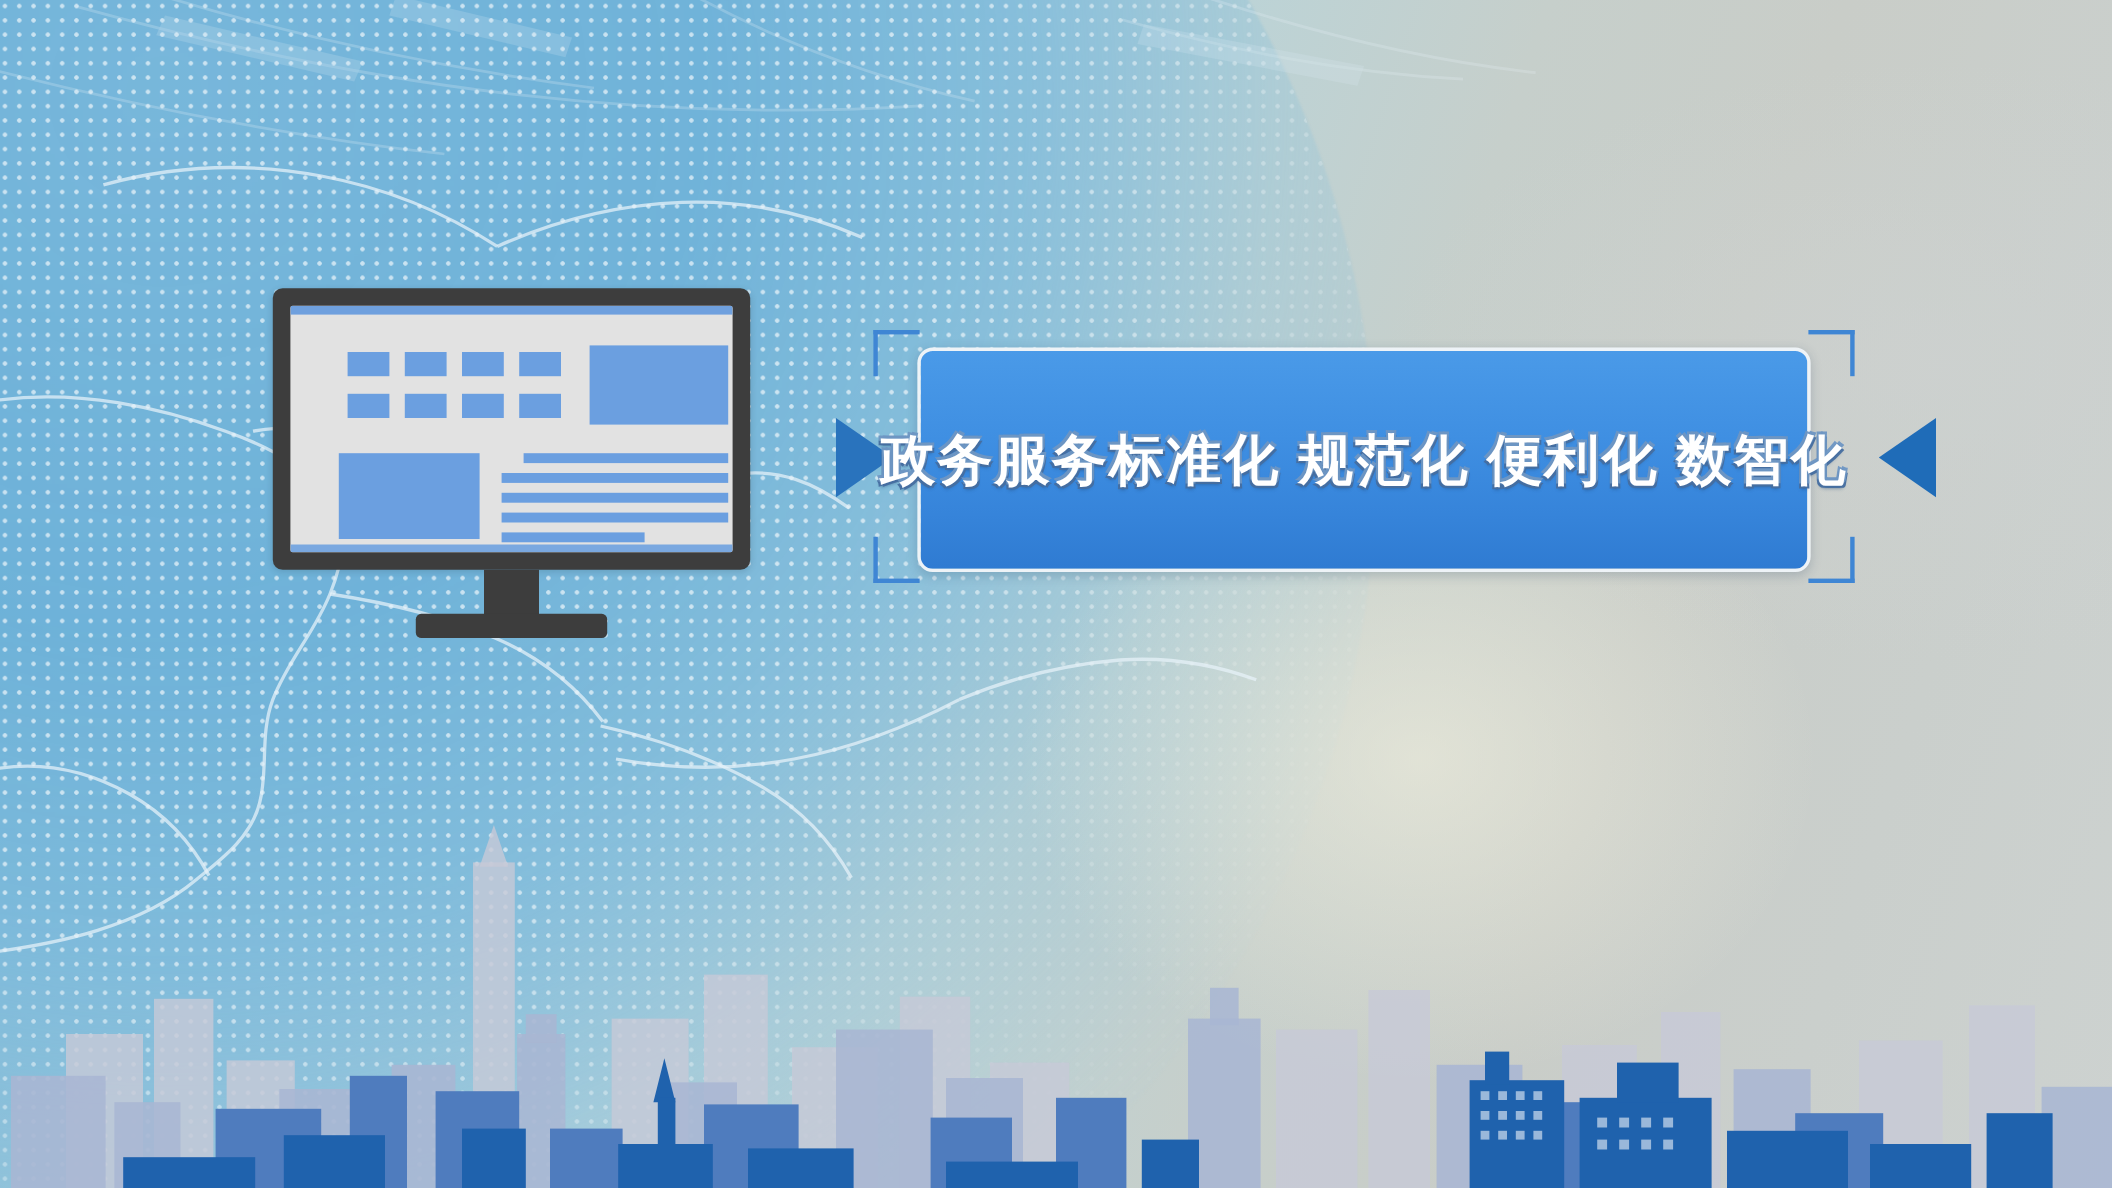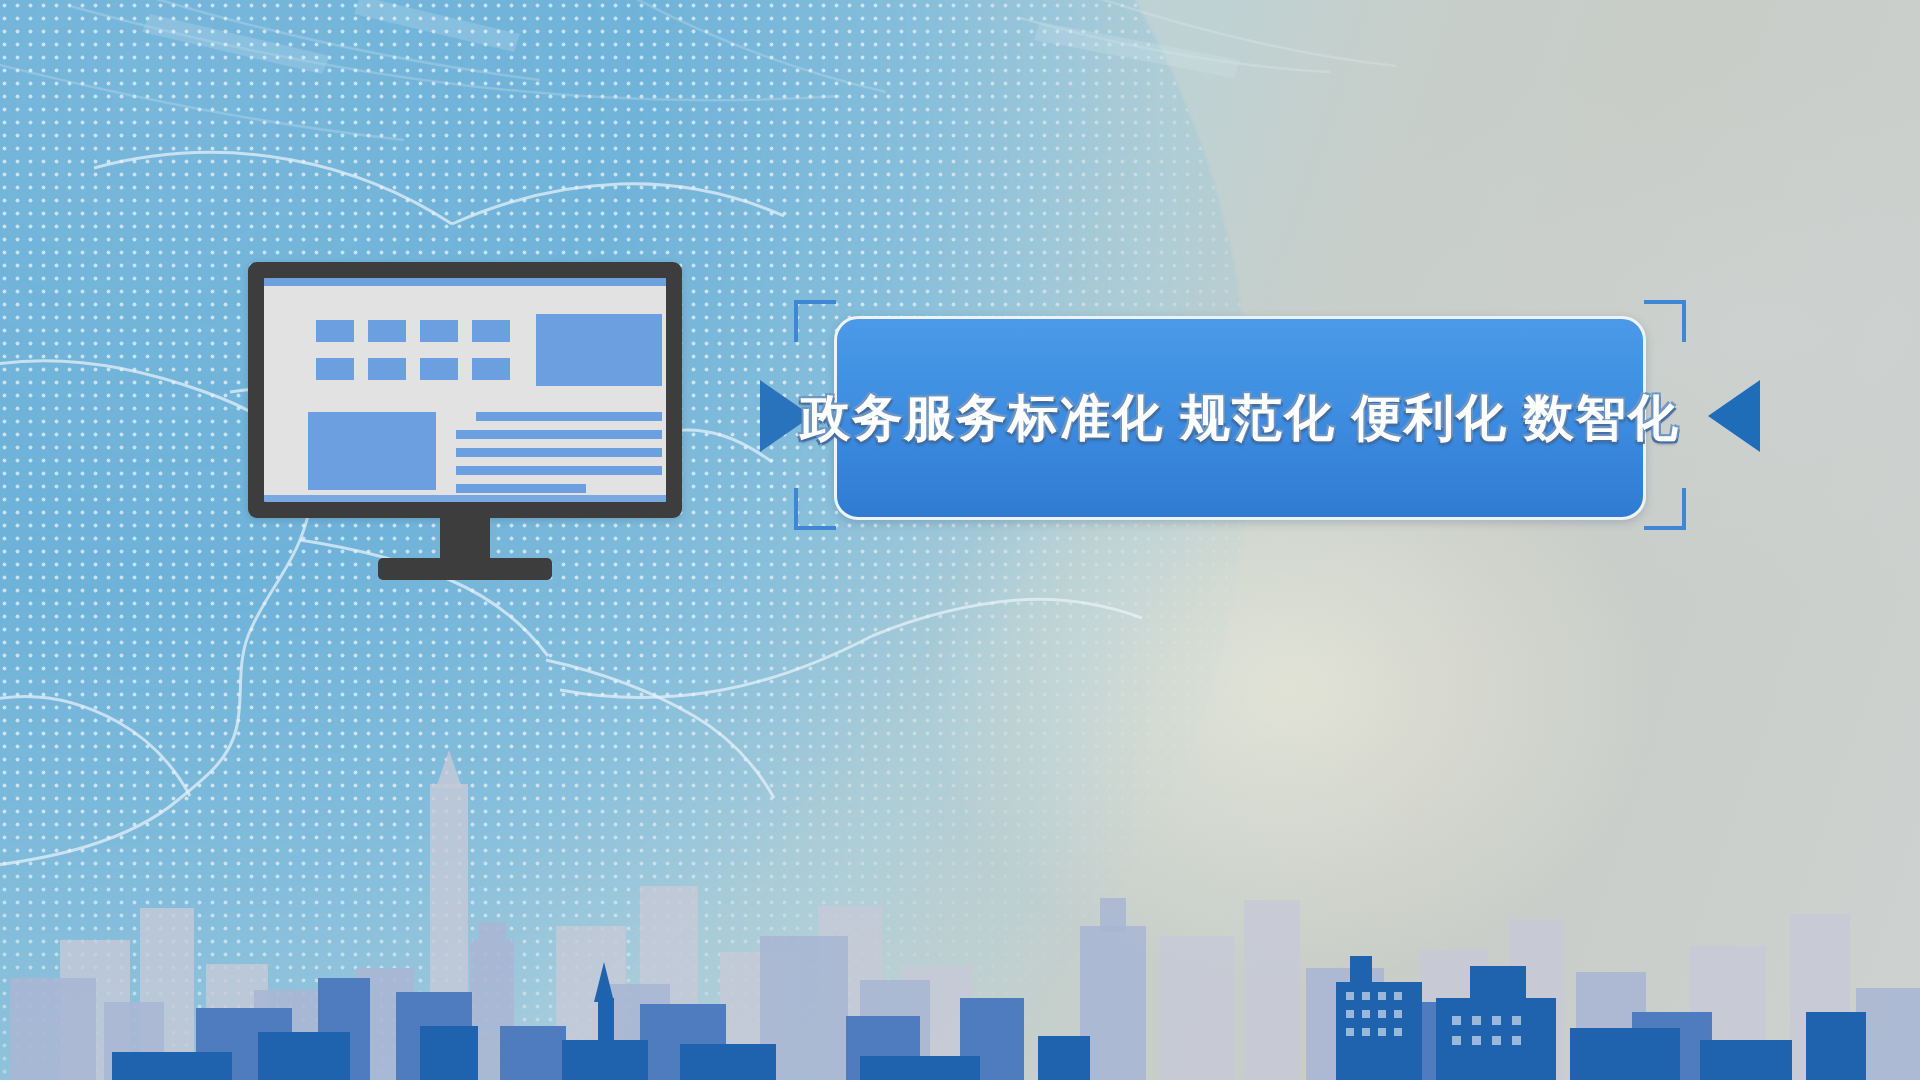--- a/index.html
+++ b/index.html
@@ -138,21 +138,21 @@
     border-top: 36px solid transparent;
     border-bottom: 36px solid transparent;
   }
   .arrow.left  { left: 0px;   border-left: 52px solid #2973bd; }
   .arrow.right { left: 948px; border-right: 52px solid #1f6cb8; }
 
   .banner {
     position: absolute;
     left: 74px; top: 26px;
     width: 812px; height: 204px;
-    border-radius: 24px;
+    border-radius: 14px;
     background: linear-gradient(180deg, #4a9ae8 0%, #3f8fe2 40%, #3684da 75%, #2f7bd2 100%);
     border: 3px solid #eef3f7;
     box-sizing: border-box;
     box-shadow: 0 3px 10px rgba(40,70,100,.22);
     display: flex;
     align-items: center;
     justify-content: center;
   }
   .banner-line {
     color: #ffffff;

